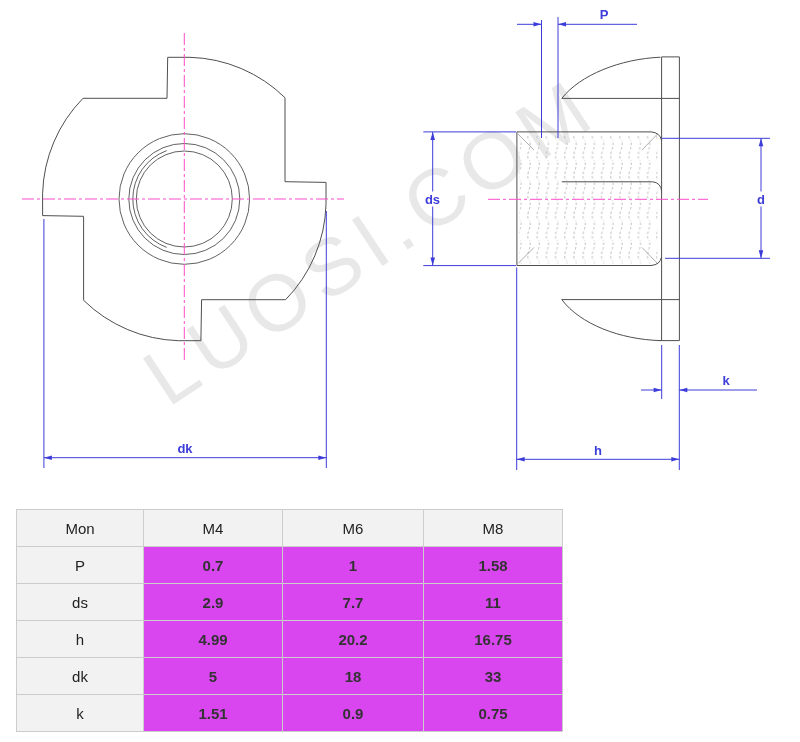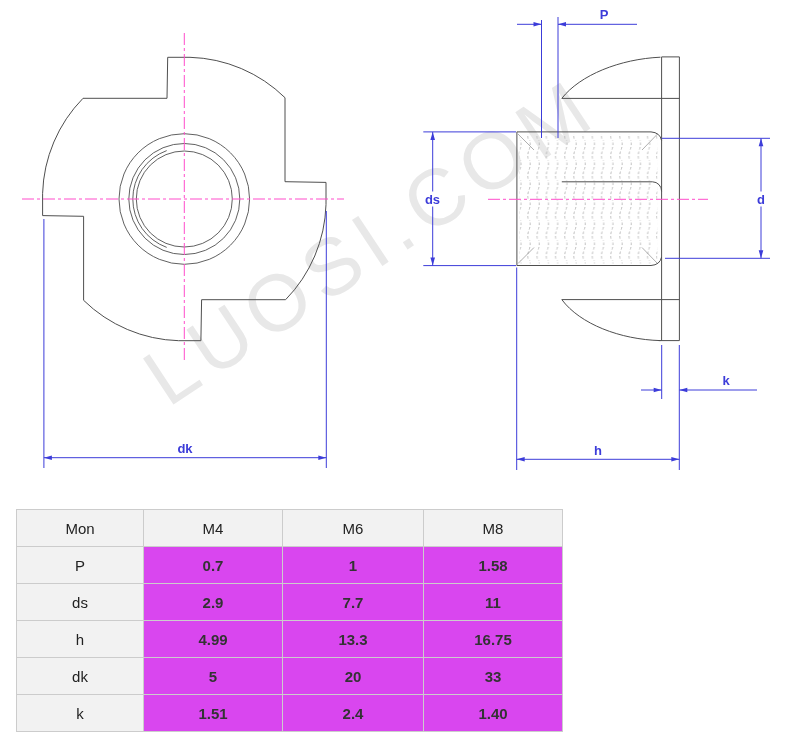--- a/index.html
+++ b/index.html
@@ -154,31 +154,31 @@
     </tr>
     <tr>
       <th>ds</th>
       <td>2.9</td>
       <td>7.7</td>
       <td>11</td>
     </tr>
     <tr>
       <th>h</th>
       <td>4.99</td>
-      <td>13.3</td>
+      <td>20.2</td>
       <td>16.75</td>
     </tr>
     <tr>
       <th>dk</th>
       <td>5</td>
-      <td>20</td>
+      <td>18</td>
       <td>33</td>
     </tr>
     <tr>
       <th>k</th>
       <td>1.51</td>
-      <td>2.4</td>
-      <td>1.40</td>
+      <td>0.9</td>
+      <td>0.75</td>
     </tr>
   </tbody>
 </table>
 
 </div>
 
 </body></html>

